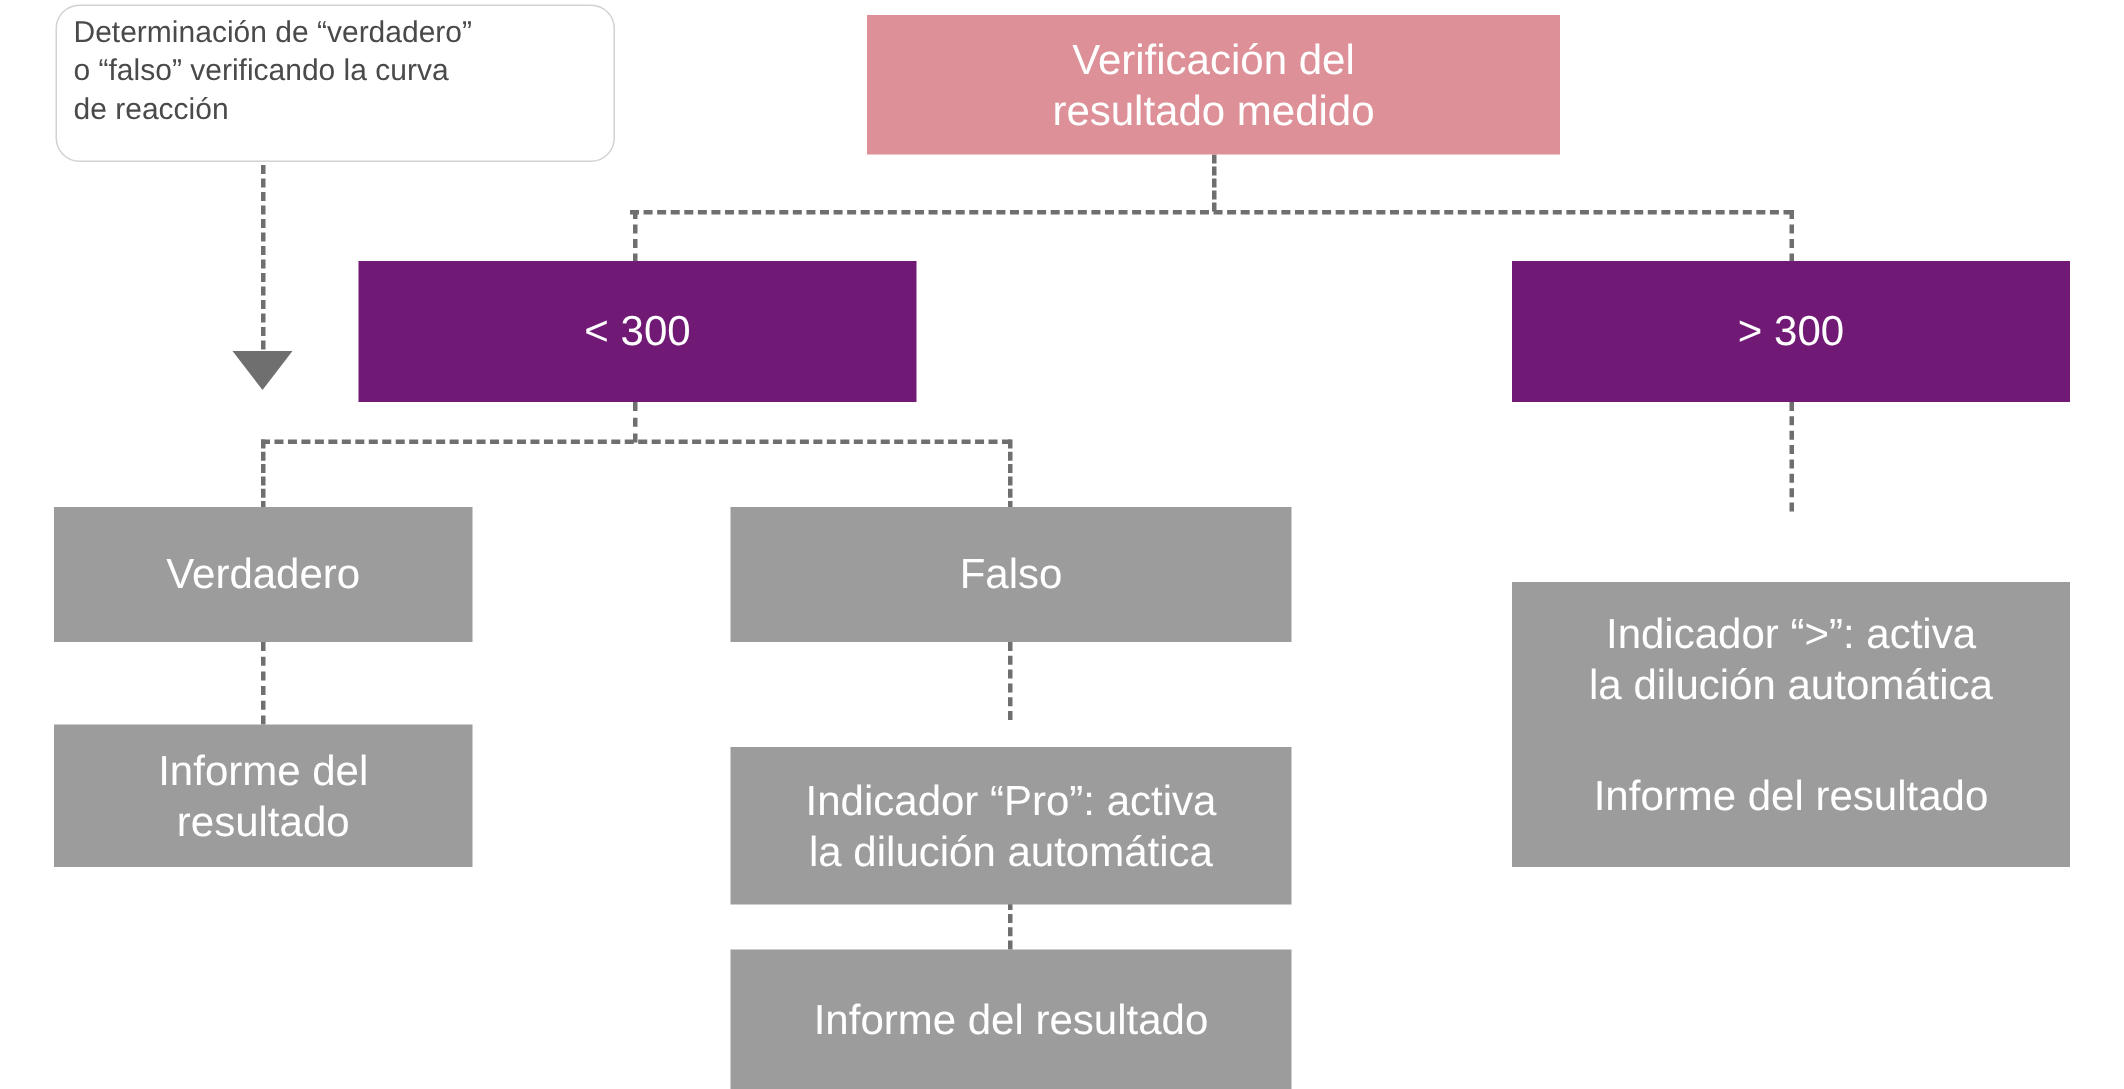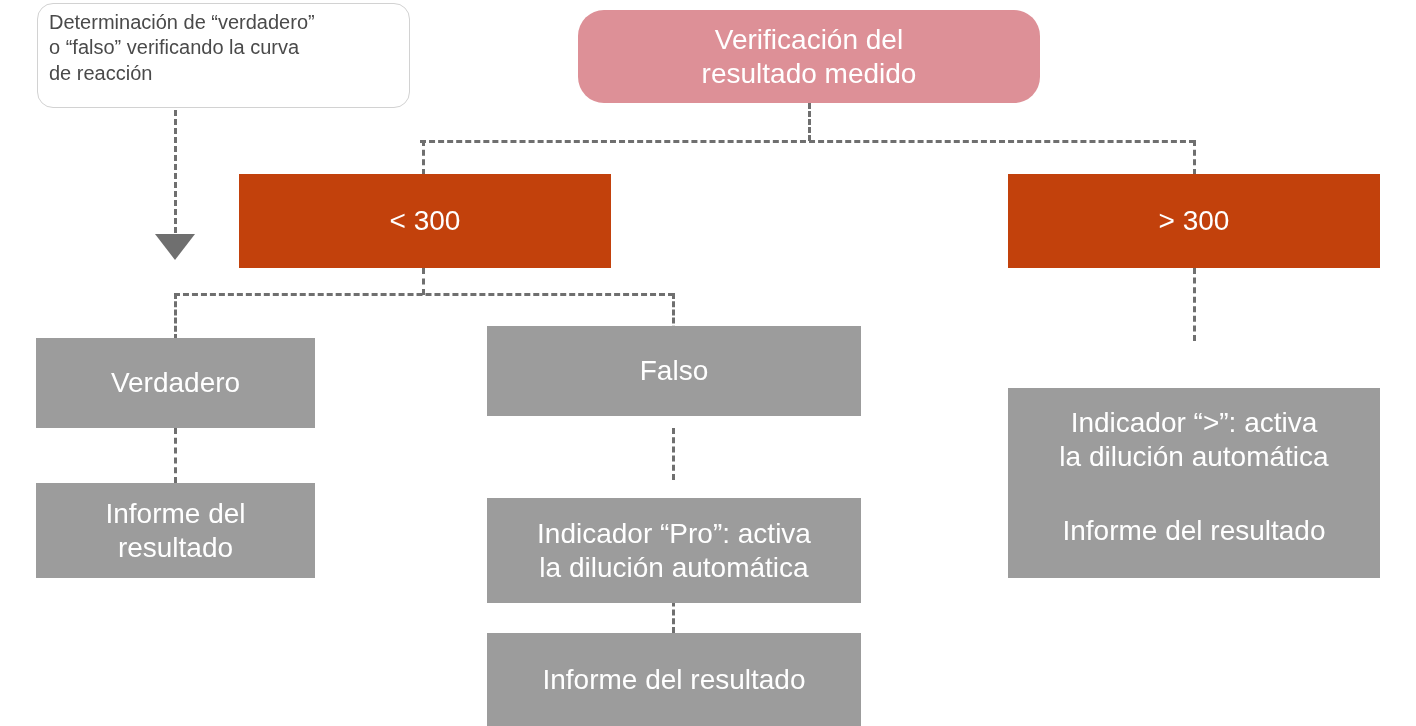--- a/index.html
+++ b/index.html
@@ -25,21 +25,21 @@
     justify-content: center;
     text-align: center;
     box-sizing: border-box;
     color: #ffffff;
     line-height: 1.18;
     white-space: pre-line;
     z-index: 3;
   }
 
   .node.red    { background: #dd9097; }
-  .node.blue   { background: #c2410c; }
+  .node.blue   { background: #701a75; }
   .node.gray   { background: #9c9c9c; }
 
   .note {
     position: absolute;
     box-sizing: border-box;
     background: #ffffff;
     border: 1px solid #d2d2d2;
     border-radius: 16px;
     color: #4a4a4a;
     text-align: left;
@@ -97,33 +97,33 @@
   <div class="conn-v" style="left:672px; top:583px; height:50px;"></div>
 
   <div class="conn-v" style="left:1193px; top:268px; height:73px;"></div>
 
   <div class="conn-v" style="left:1193px; top:443px; height:40px;"></div>
 
   <div class="note" style="left:37px; top:3px; width:373px; height:105px; font-size:20px;">Determinación de “verdadero”
 o “falso” verificando la curva
 de reacción</div>
 
-  <div class="node red" style="left:578px; top:10px; width:462px; height:93px; font-size:28px;border-radius:26px;">Verificación del
+  <div class="node red" style="left:578px; top:10px; width:462px; height:93px; font-size:28px;">Verificación del
 resultado medido</div>
 
   <div class="node blue" style="left:239px; top:174px; width:372px; height:94px; font-size:28px;">&lt; 300</div>
 
   <div class="node blue" style="left:1008px; top:174px; width:372px; height:94px; font-size:28px;">&gt; 300</div>
 
   <div class="node gray" style="left:36px; top:338px; width:279px; height:90px; font-size:28px;">Verdadero</div>
 
   <div class="node gray" style="left:36px; top:483px; width:279px; height:95px; font-size:28px;">Informe del
 resultado</div>
 
-  <div class="node gray" style="left:487px; top:326px; width:374px; height:90px; font-size:28px;">Falso</div>
+  <div class="node gray" style="left:487px; top:338px; width:374px; height:90px; font-size:28px;">Falso</div>
 
   <div class="node gray" style="left:487px; top:498px; width:374px; height:105px; font-size:28px;">Indicador “Pro”: activa
 la dilución automática</div>
 
   <div class="node gray" style="left:487px; top:633px; width:374px; height:93px; font-size:28px;">Informe del resultado</div>
 
   <div class="node gray" style="left:1008px; top:340px; width:372px; height:103px; font-size:28px;margin-top:48px;">Indicador “&gt;”: activa
 la dilución automática</div>
 
   <div class="node gray" style="left:1008px; top:483px; width:372px; height:95px; font-size:28px;">Informe del resultado</div>

